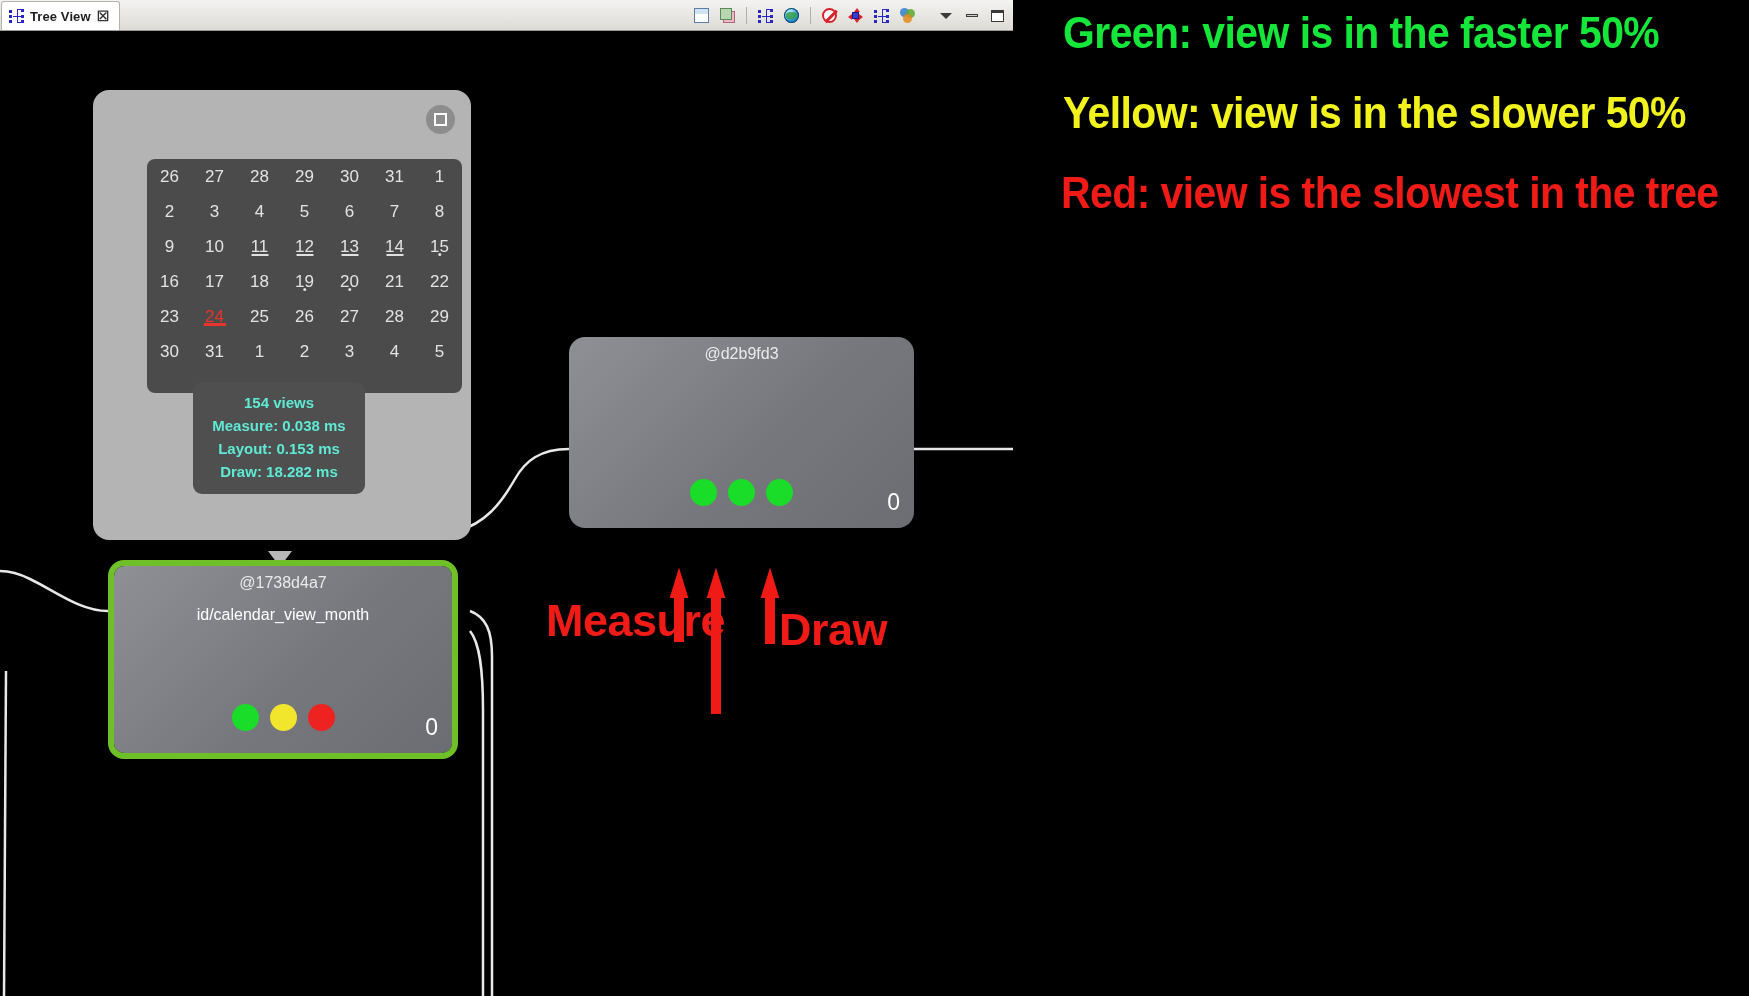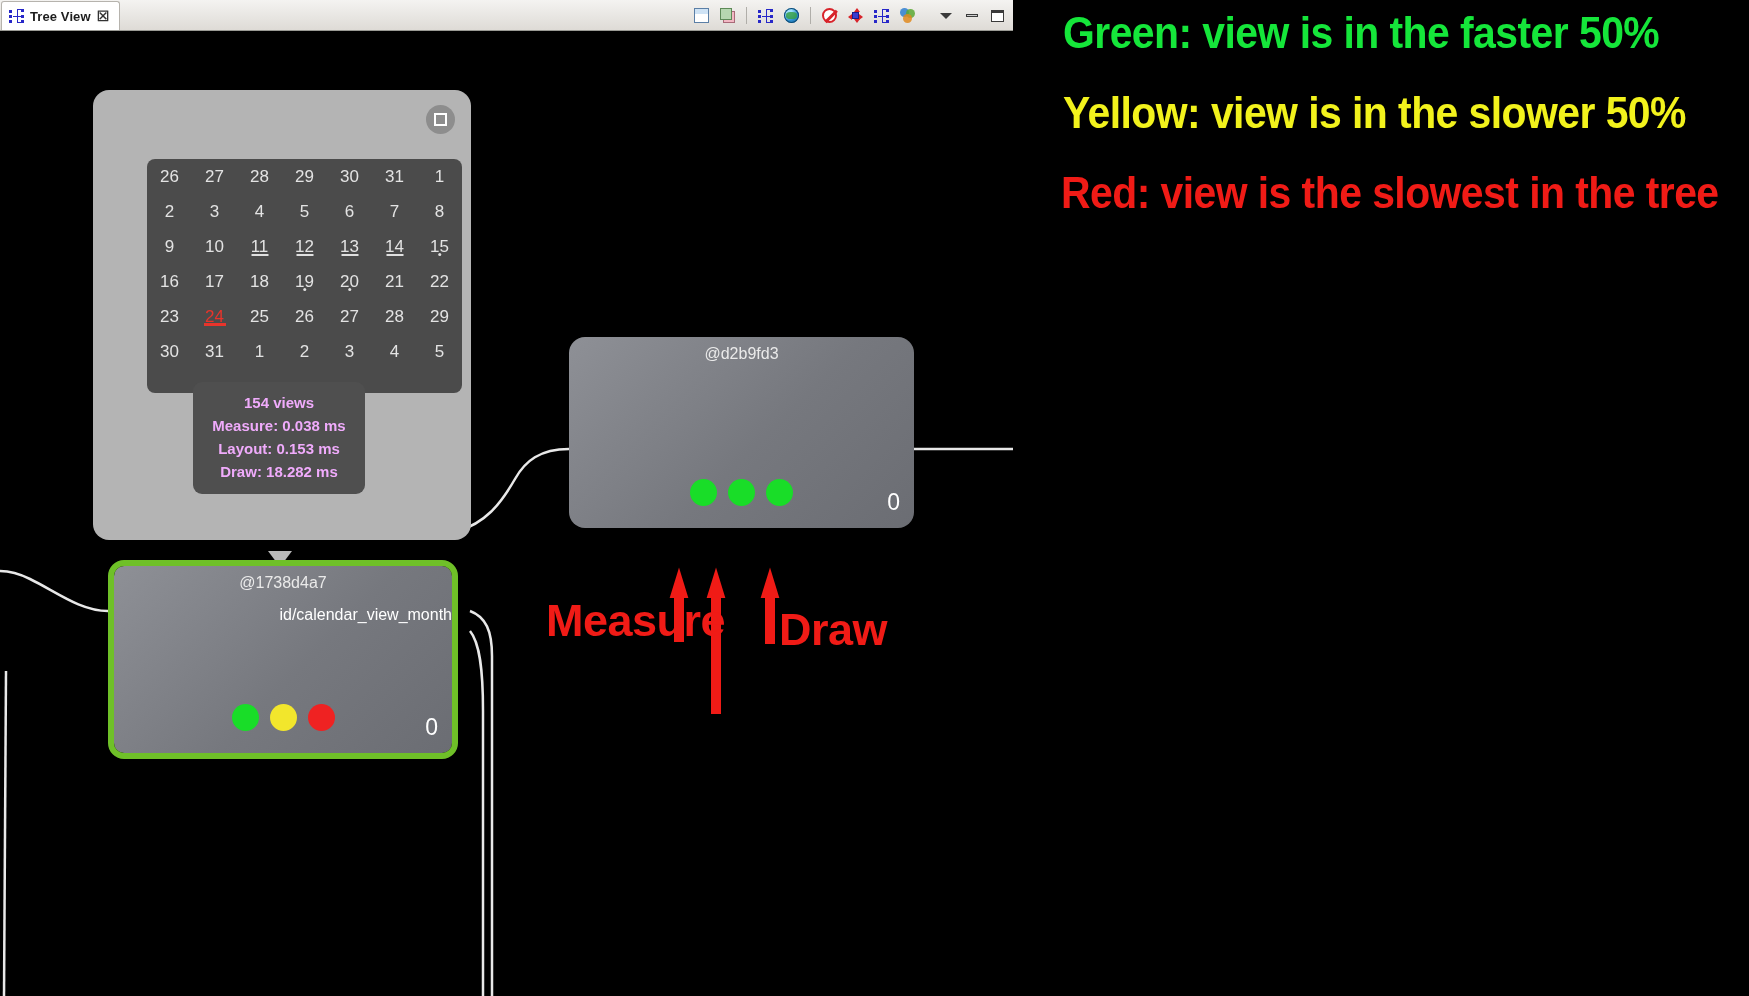--- a/index.html
+++ b/index.html
@@ -70,32 +70,32 @@
   .cal-row{display:flex;height:35px;align-items:flex-start;}
   .cal-cell{flex:1;position:relative;text-align:center;color:#e3e3e3;font-size:17px;line-height:24px;}
   .cal-cell.today{color:#e8342b;}
   .cal-mark{position:absolute;left:50%;transform:translateX(-50%);bottom:3px;}
   .cal-mark.bar{width:17px;height:2.5px;background:#e0e0e0;}
   .cal-mark.bar.red{background:#e8342b;width:22px;height:3px;}
   .cal-mark.dot{width:3.5px;height:3.5px;background:#e0e0e0;border-radius:50%;}
 
   #tooltip{position:absolute;left:193px;top:351px;width:172px;padding:9px 12px 11px;
       background:#4f4f4f;border-radius:9px;box-sizing:border-box;text-align:center;}
-  #tooltip .t-line{color:#f0abfc;font-size:15px;font-weight:bold;line-height:23px;white-space:nowrap;}
+  #tooltip .t-line{color:#5eead4;font-size:15px;font-weight:bold;line-height:23px;white-space:nowrap;}
   #tooltip-arrow{position:absolute;left:268px;top:520px;width:0;height:0;
       border-left:12px solid transparent;border-right:12px solid transparent;border-top:16px solid #b9b9b9;}
 
   
   .node{position:absolute;border-radius:16px;
         background:linear-gradient(135deg,#8e9096 0%,#76787e 55%,#6b6d73 100%);
         box-sizing:border-box;}
   .node .n-title{text-align:center;color:#ffffff;font-weight:bold;font-size:20px;margin-top:16px;
         text-shadow:0 1px 2px rgba(0,0,0,.55);}
   .node .n-hash{text-align:center;color:#eaeaea;font-size:16px;margin-top:8px;}
-  .node .n-id{text-align:right;color:#ffffff;font-size:16px;margin-top:14px;}
+  .node .n-id{text-align:center;color:#ffffff;font-size:16px;margin-top:14px;}
   .node .dots{position:absolute;left:0;right:0;bottom:22px;display:flex;justify-content:center;gap:11px;}
   .dot{width:27px;height:27px;border-radius:50%;}
   .node .n-count{position:absolute;right:14px;bottom:12px;color:#ffffff;font-size:23px;}
 
   #node-nosavestate{left:569px;top:306px;width:345px;height:191px;}
   #node-calendarviewpager{left:108px;top:529px;width:350px;height:199px;
         border:6px solid #6fc028;background-clip:padding-box;}
 
   
   #annot{position:absolute;left:0;top:0;width:1013px;height:847px;pointer-events:none;}

